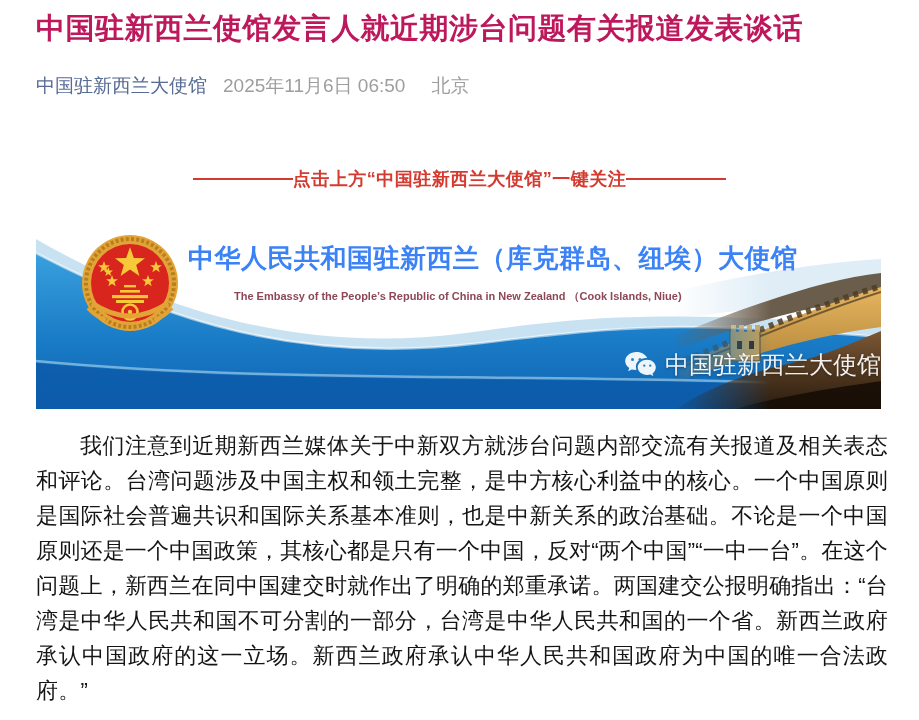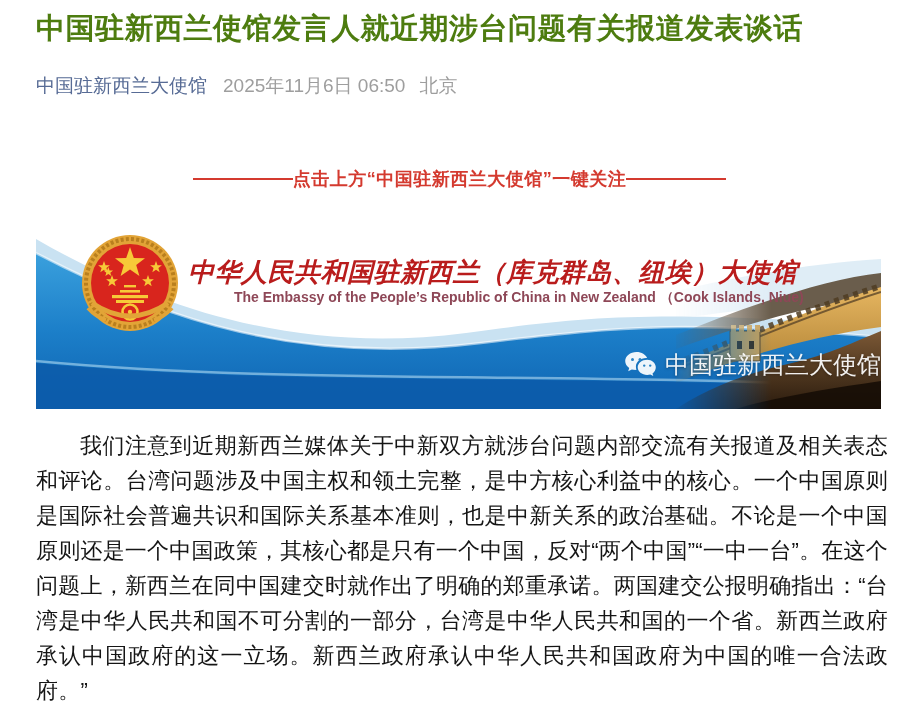--- a/index.html
+++ b/index.html
@@ -3,51 +3,50 @@
 <meta charset="utf-8">
 <style>
   * { margin:0; padding:0; box-sizing:border-box; }
   html,body { background:#fff; }
   body {
     width:919px; height:720px; position:relative; overflow:hidden;
     font-family:"Liberation Sans","DejaVu Sans",sans-serif;
   }
   .page-title {
     position:absolute; left:36px; top:10px; width:850px;
-    font-size:29px; font-weight:700; color:#4d7c0f; line-height:1.25;
+    font-size:29px; font-weight:700; color:#be185d; line-height:1.25;
     letter-spacing:0.5px;
   }
   .meta-row {
     position:absolute; left:36px; top:61px; width:850px;
     font-size:19px; display:flex; align-items:baseline;
   }
   .account-link { color:#576b95; text-decoration:none; cursor:pointer; margin-right:16px; }
-  .pub-date { color:#9e9e9e; margin-right:14px; }
+  .pub-date { color:#9e9e9e; margin-right:26px; }
   .pub-location { color:#9e9e9e;margin-top:12px; }
   .follow-banner {
     position:absolute; left:0; top:166px; width:919px; height:26px;
     display:flex; align-items:center; justify-content:center; 
     color:#d43a2f;
   }
   .banner-line { width:100px; height:0; border-top:2.5px solid #d43a2f; }
   .banner-text { font-size:18px; font-weight:700; letter-spacing:0.5px; white-space:nowrap; }
   .header-figure {
     position:absolute; left:36px; top:213px; width:845px; height:196px;
     overflow:hidden; background:#fff;
   }
   .header-figure svg.bg { position:absolute; left:0; top:0; }
   .hdr-title-cn {
-    position:absolute; left:152px; top:42px; width:660px;
-    font-size:26px; font-weight:700; color:#b91c1c; letter-spacing:0.5px;
+    position:absolute; left:152px; top:28px; width:660px;
+    font-size:26px; font-weight:700; color:#3b82f6; letter-spacing:0.5px;
     white-space:nowrap;
-    font-style:italic;
   }
   .hdr-title-en {
     position:absolute; left:198px; top:76px; width:620px;
-    font-size:14px; font-weight:700; color:#8e4757; white-space:nowrap;
+    font-size:11px; font-weight:700; color:#8e4757; white-space:nowrap;
   }
   .watermark {
     position:absolute; left:588px; top:136px; display:flex; align-items:center; gap:7px;
     color:rgba(255,255,255,0.93); font-size:24px; font-weight:400;
     text-shadow:0 1px 3px rgba(0,0,0,0.35); white-space:nowrap;
   }
   .body-text {
     position:absolute; left:36px; top:428px; width:852px;
     font-size:22px; line-height:35px; color:#151515;
     text-indent:2em; text-align:justify; letter-spacing:0.2px;

